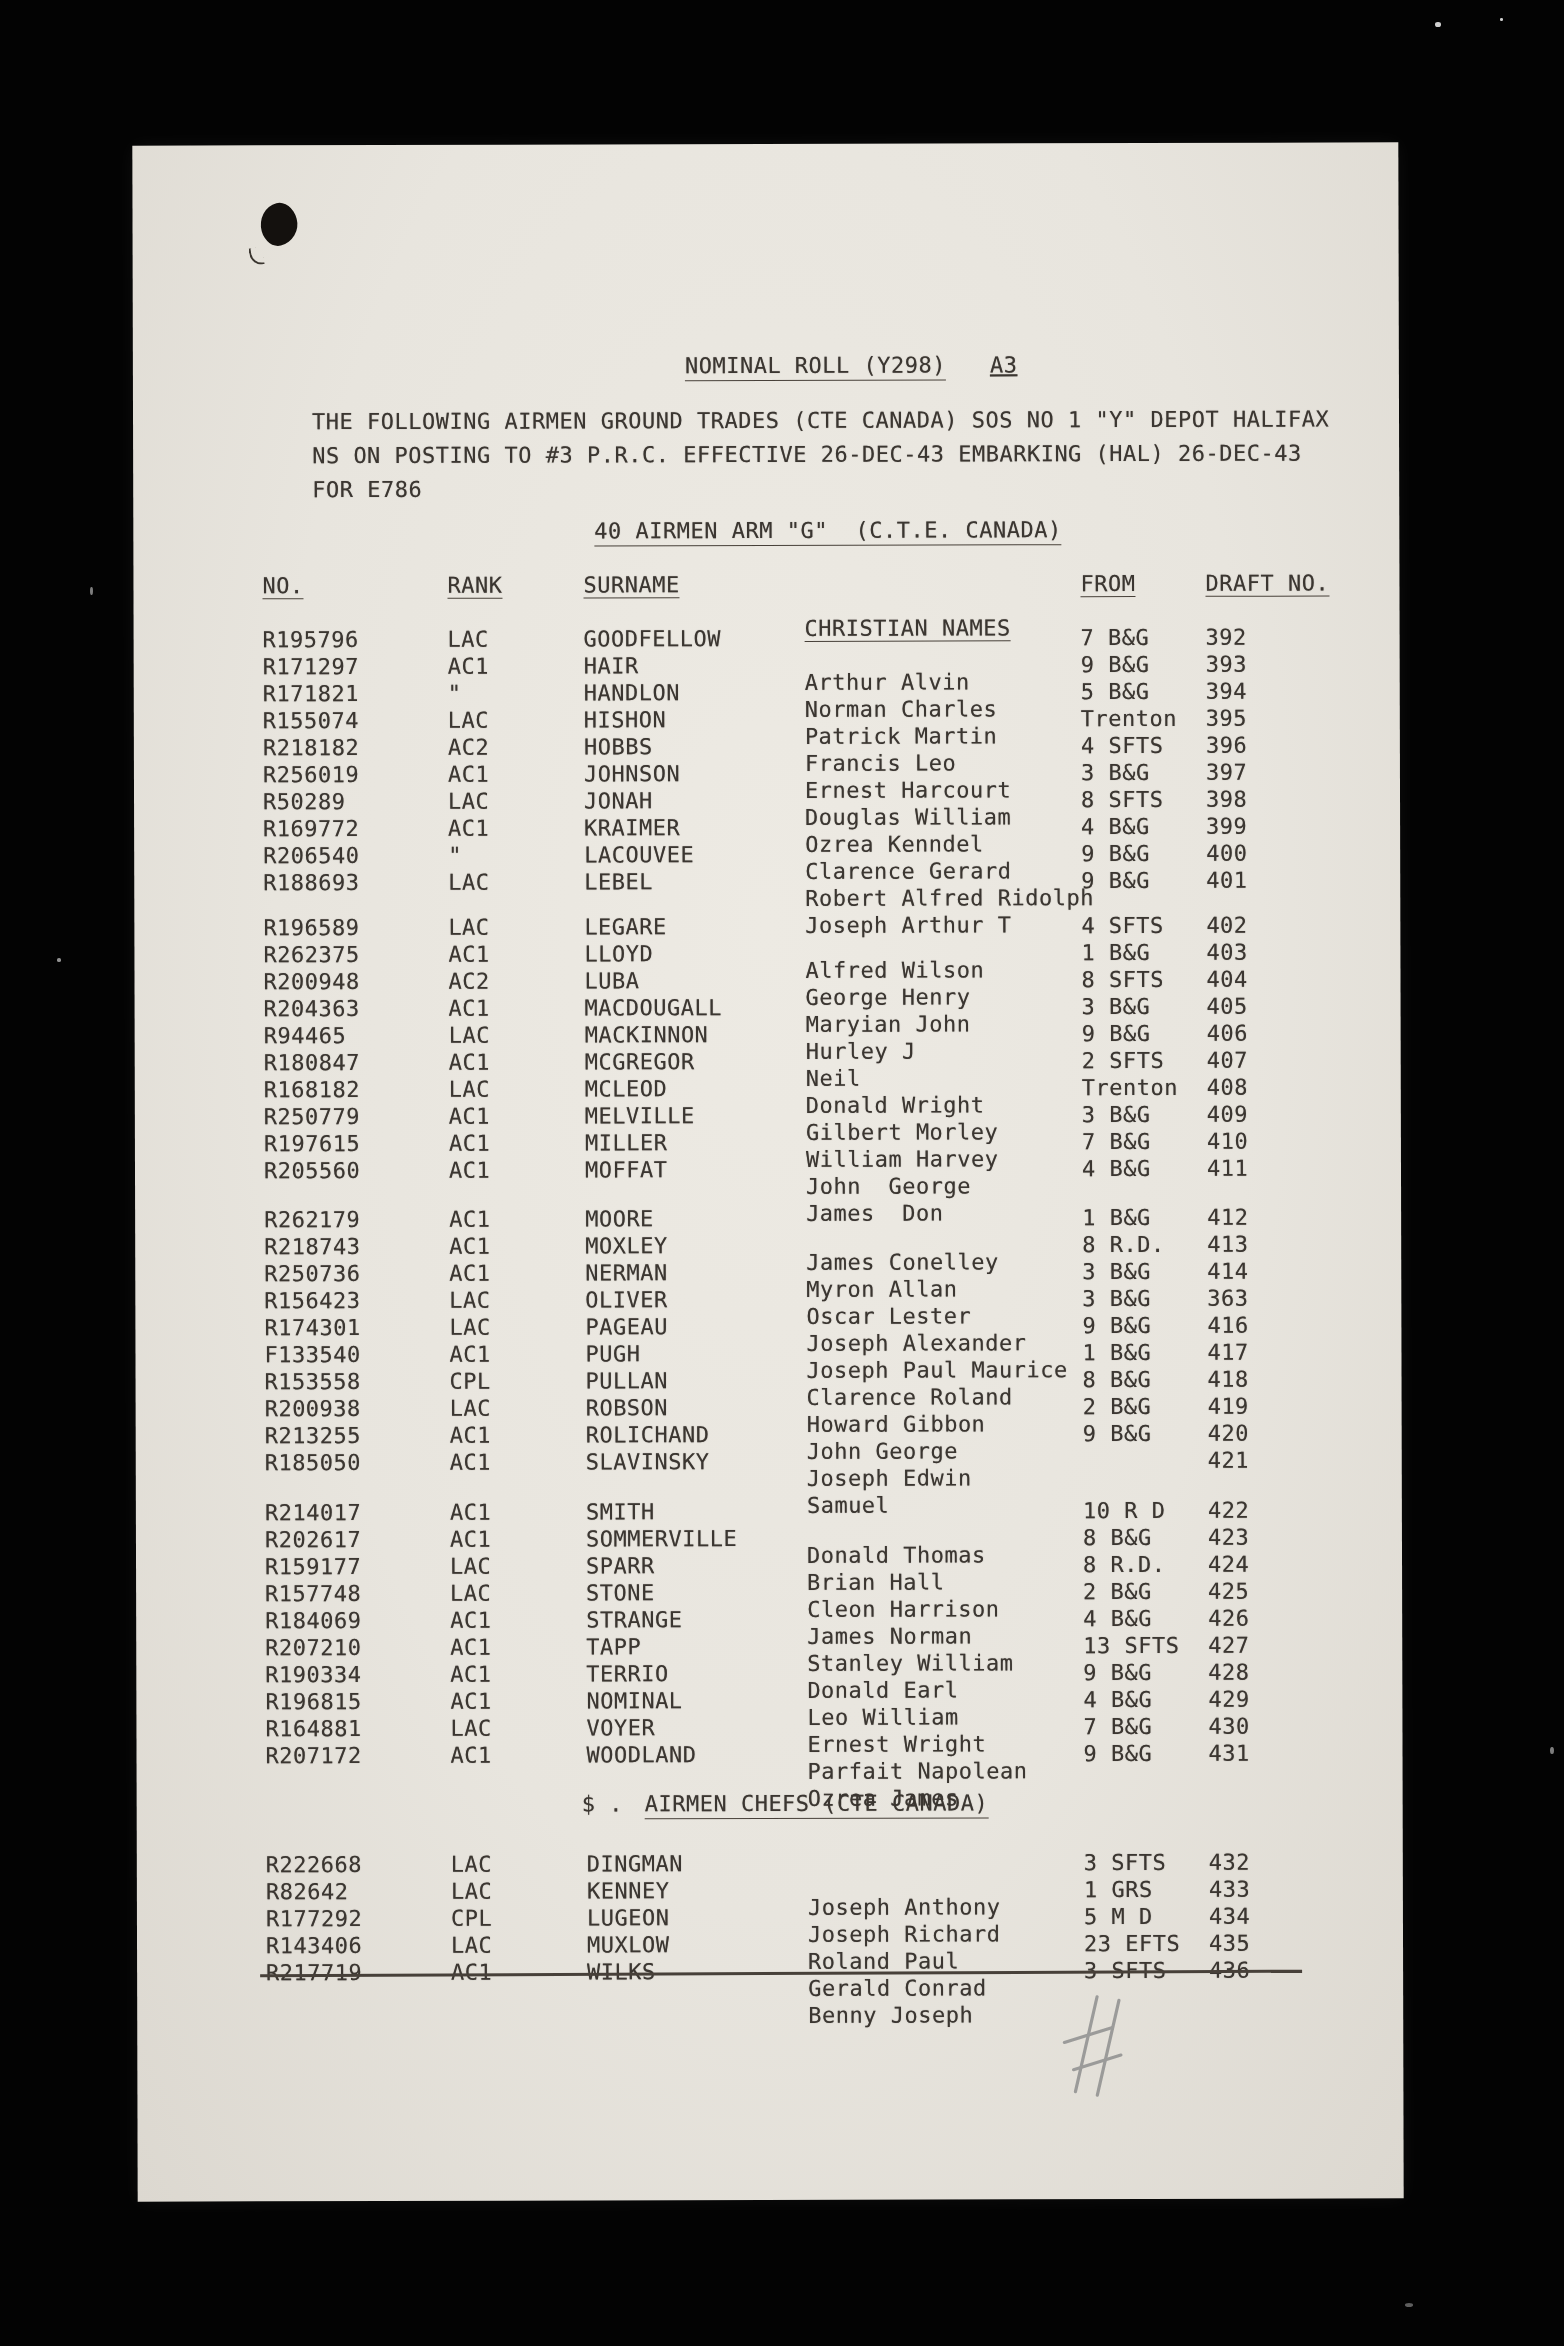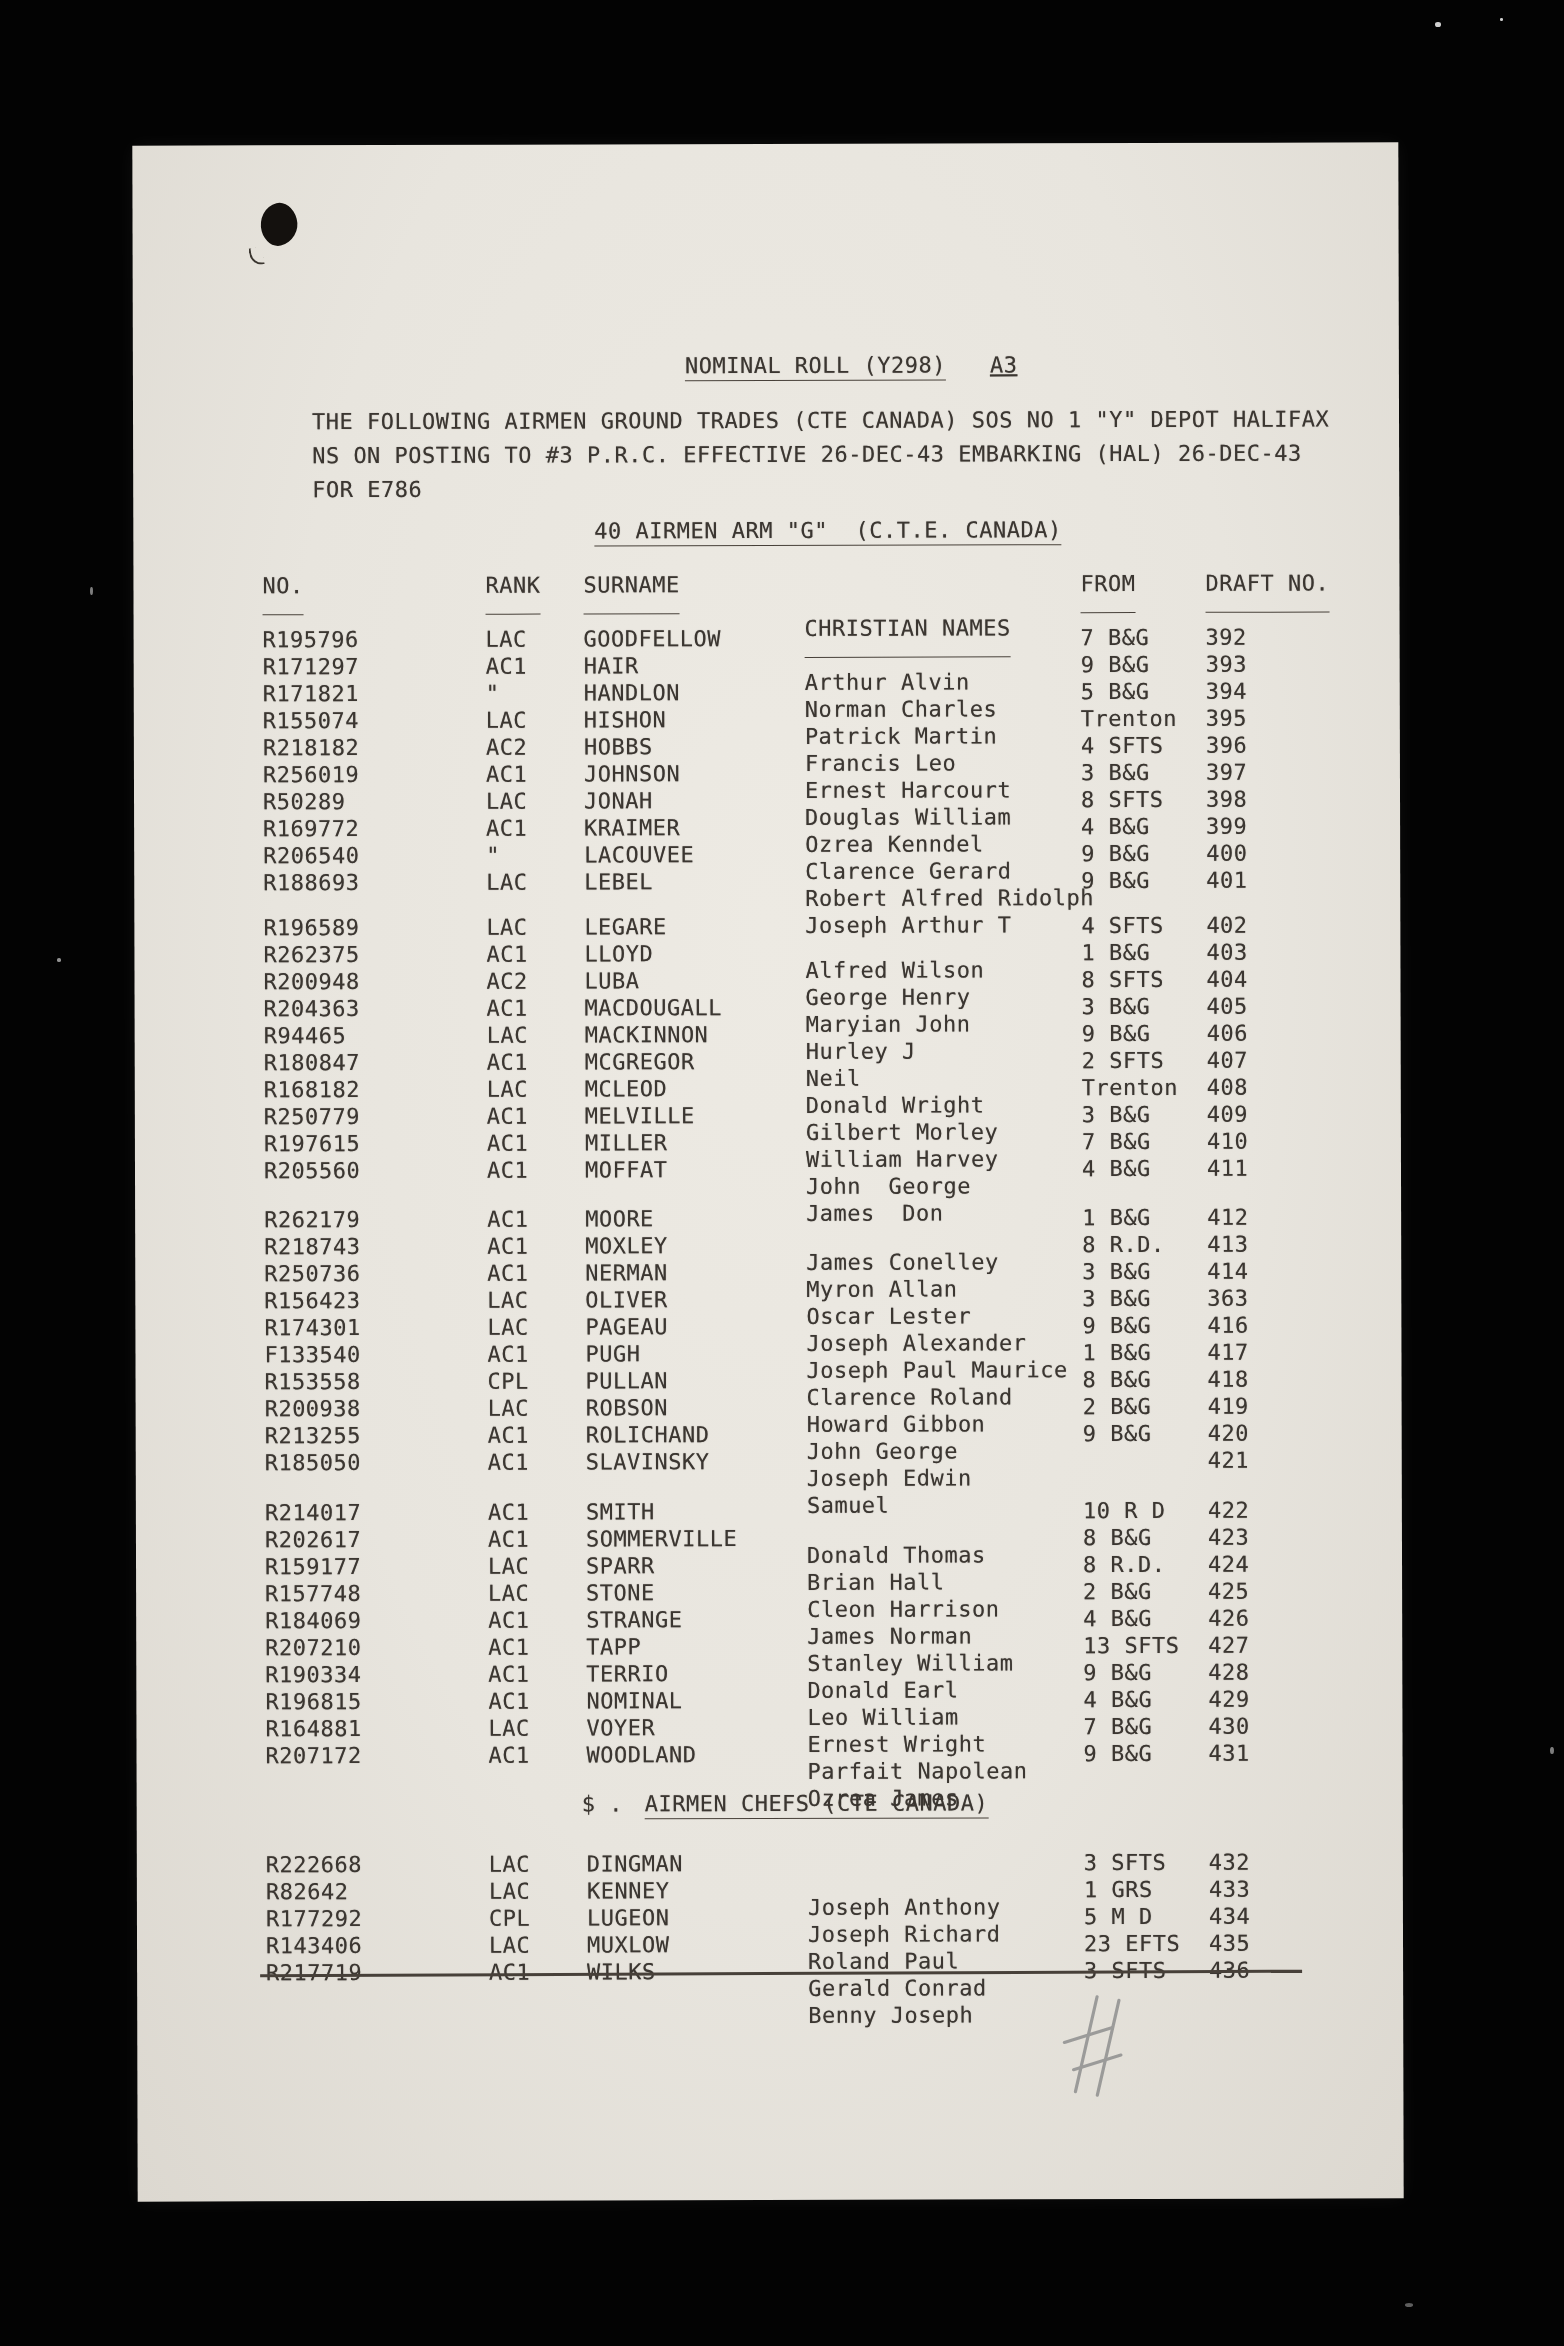--- a/index.html
+++ b/index.html
@@ -28,26 +28,26 @@
   .doc-title{position:absolute;left:516px;margin-left:36px;}
   .page-ref{position:absolute;left:857px;text-decoration:underline;}
 
   .intro{position:absolute;left:179px;top:260px;line-height:34px;}
 
   .section1{position:absolute;left:461px;top:374px;}
 
   .hdr{position:absolute;top:428px;left:0;width:100%;height:29px;}
   .cell{position:absolute;top:0;}
   .cell-no{left:129px;}
-  .cell-rank{left:314px;margin-left:38px;}
+  .cell-rank{left:314px;}
   .cell-surname{left:450px;}
   .cell-christian{left:671px;margin-top:44px;}
   .cell-from{left:947px;}
   .cell-draft{left:1072px;}
-  .hdr .cell{border-bottom:1.8px solid #474039;padding-bottom:16px;}
+  .hdr .cell{border-bottom:1.8px solid #474039;padding-bottom:0;}
 
   .grp{position:absolute;left:0;width:100%;}
   .grp-0{top:482px;}
   .grp-1{top:770px;}
   .grp-2{top:1062px;}
   .grp-3{top:1355px;}
   .grp-4{top:1707px;}
   .row{position:relative;height:27px;}
   .row.struck::after{
     content:"";position:absolute;left:123px;width:1042px;top:12.8px;height:2.7px;

